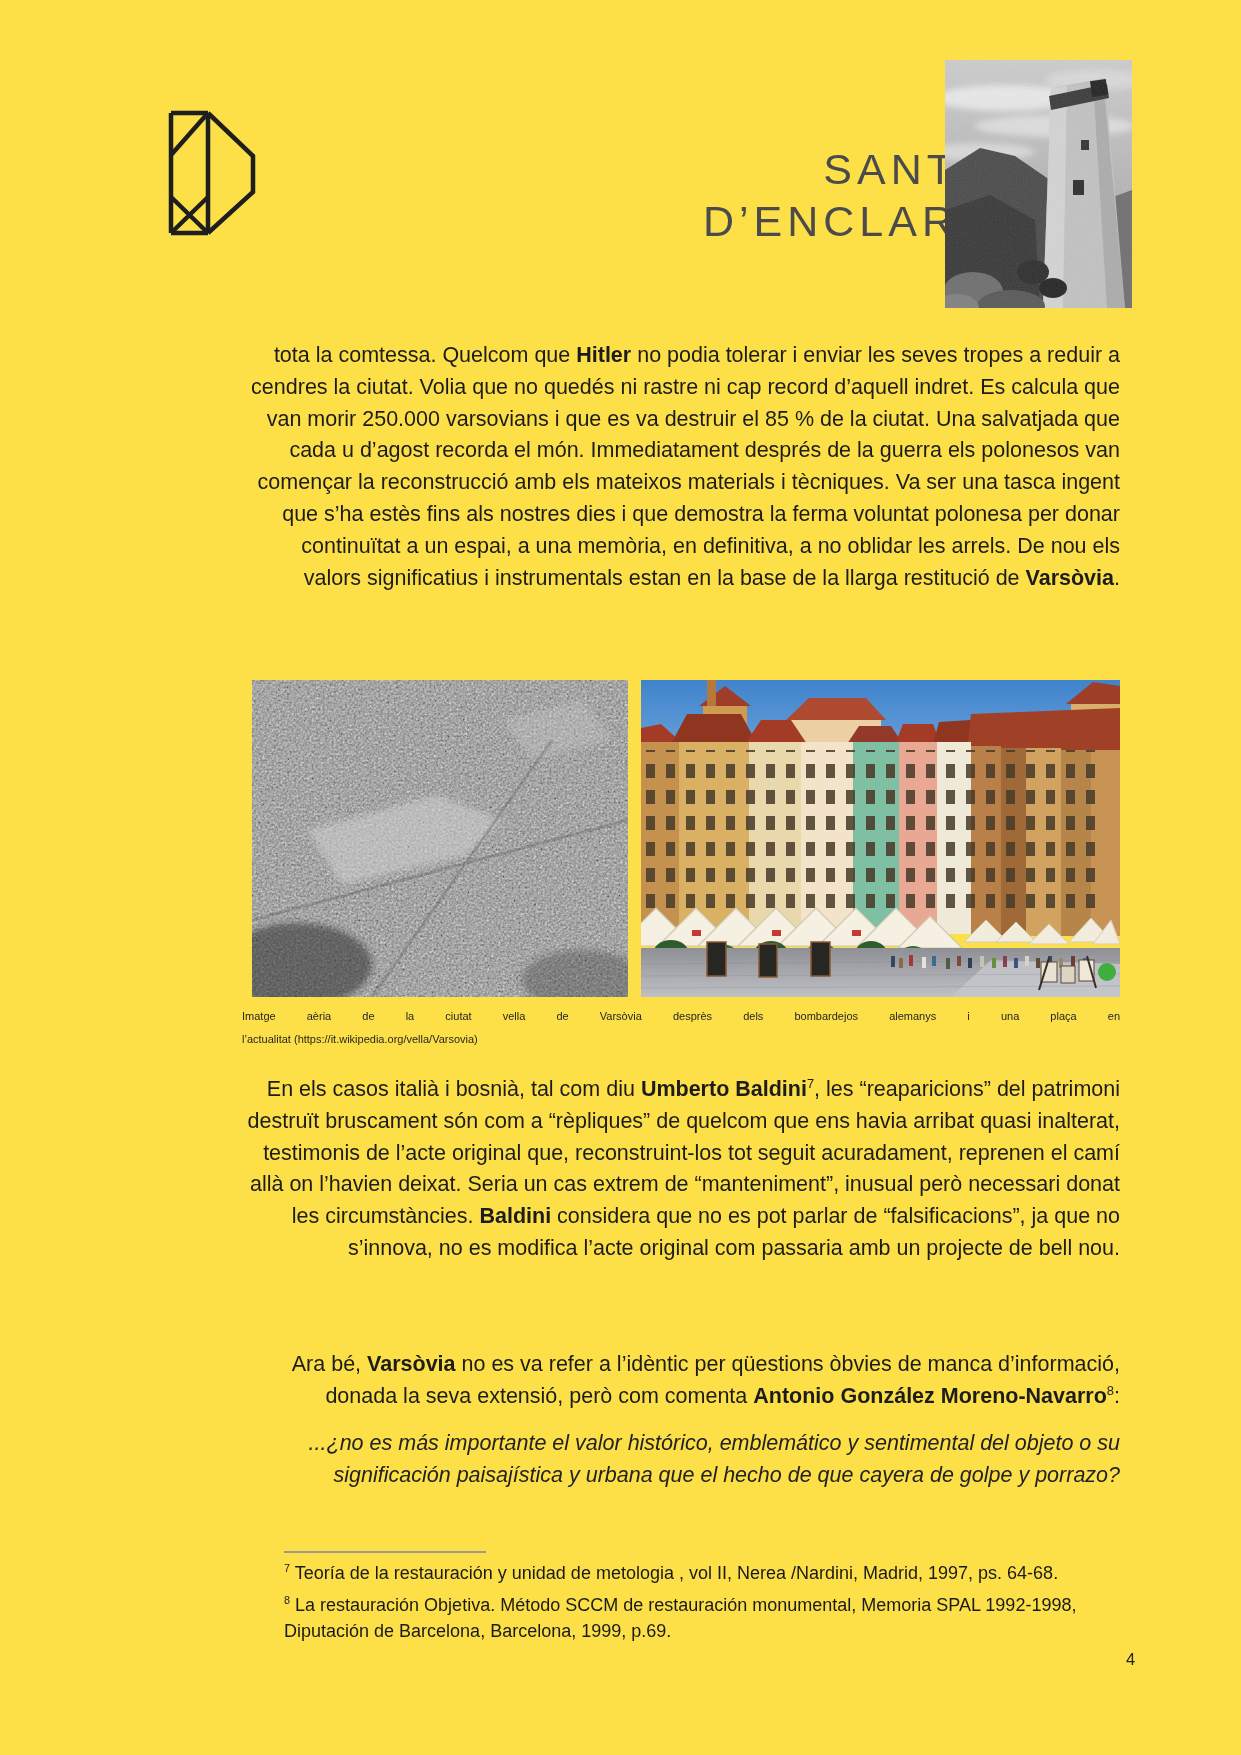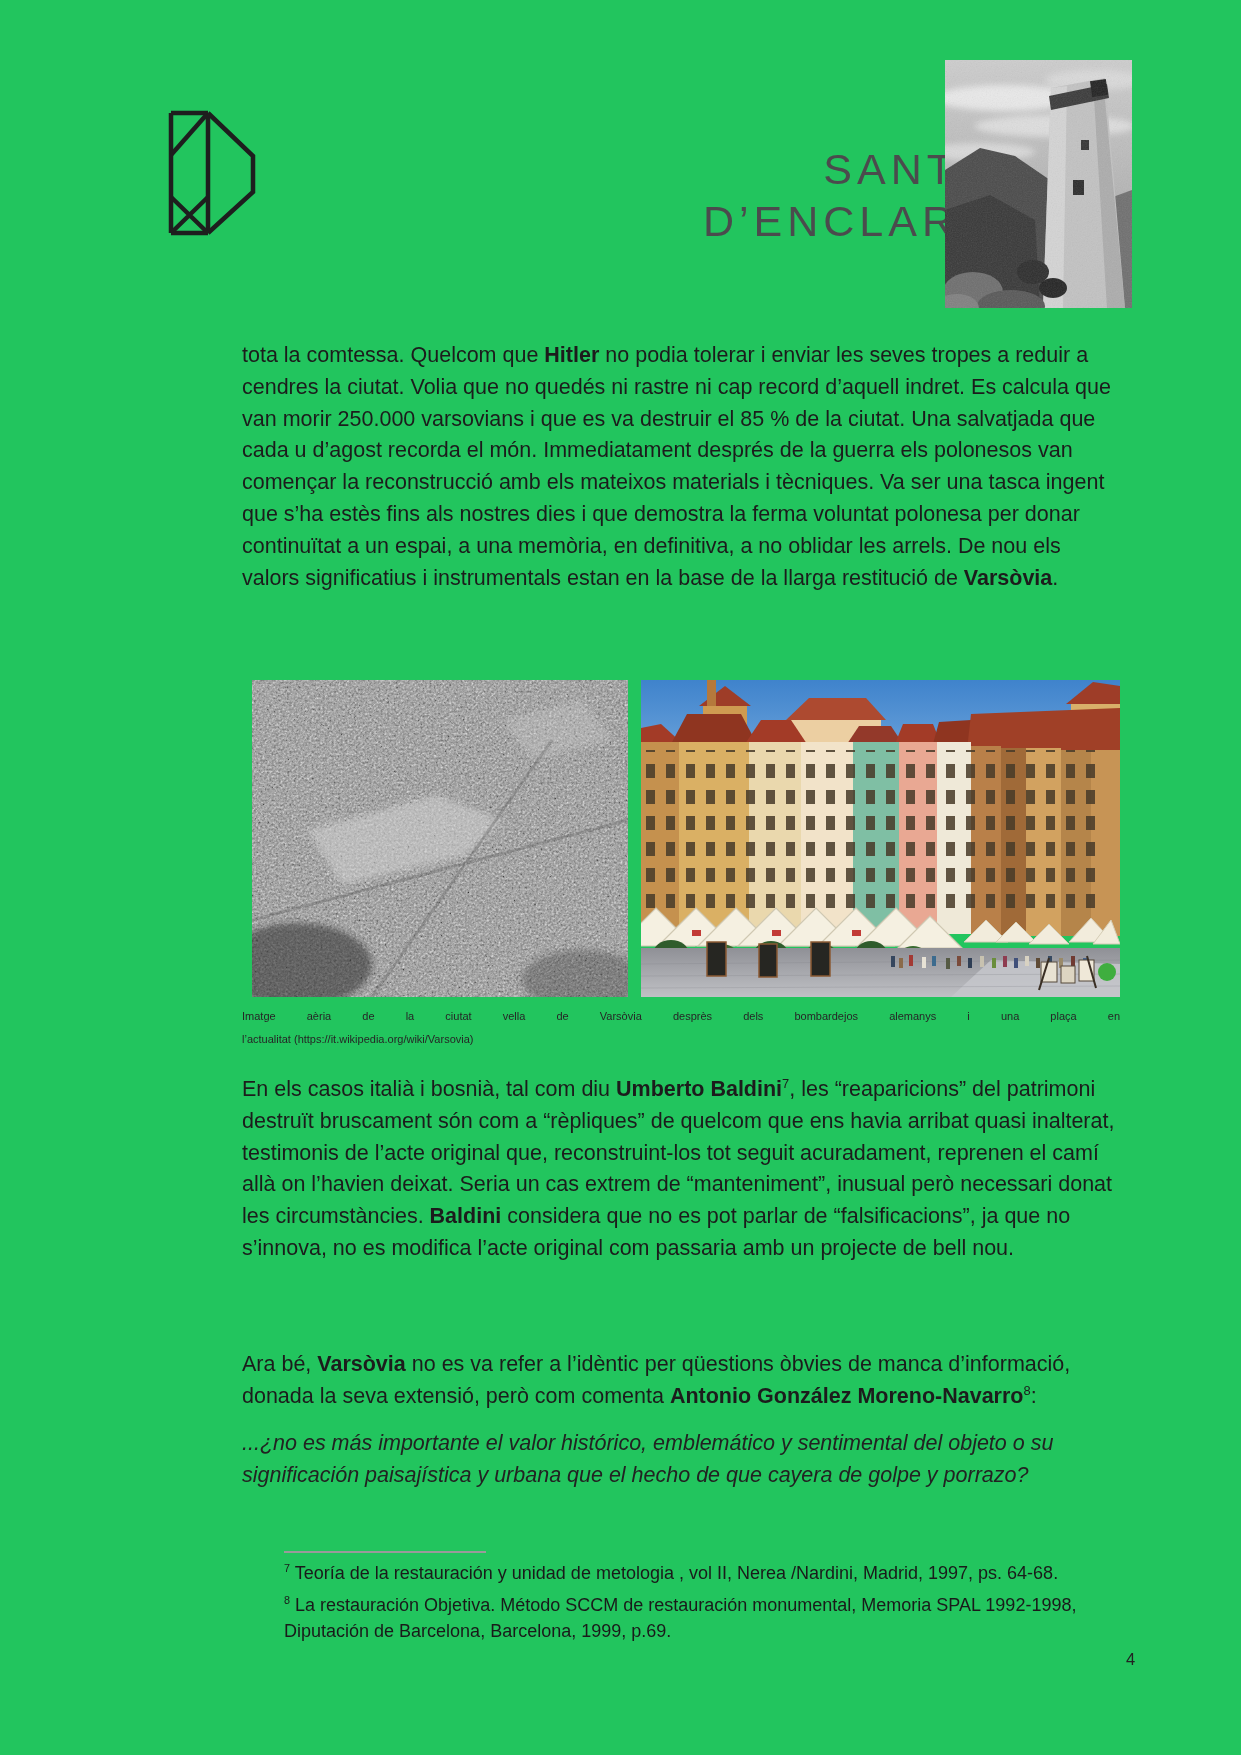--- a/index.html
+++ b/index.html
@@ -1,24 +1,24 @@
 <!DOCTYPE html>
 <html><head>
 <meta charset="utf-8">
 <style>
   html,body{margin:0;padding:0;background:#e8e8e8;}
-  #page{position:relative;width:1241px;height:1755px;background:#22c55e;margin:0 auto;
+  #page{position:relative;width:1241px;height:1755px;background:#fde047;margin:0 auto;
         font-family:"Liberation Sans",sans-serif;overflow:hidden;}
   .abs{position:absolute;}
   .logo{left:168px;top:110px;width:88px;height:126px;}
   .title{top:143px;right:283px;text-align:right;font-size:43px;line-height:52px;
          letter-spacing:5px;color:#4b4b4d;font-weight:400;z-index:1;white-space:nowrap;}
   .tower{left:945px;top:60px;width:187px;height:248px;z-index:3;}
   .tower svg,.photo svg,.logo svg{display:block;width:100%;height:100%;}
-  .body-text{font-size:21.5px;line-height:31.8px;color:#1c1c1c;width:878px;left:242px;}
+  .body-text{font-size:21.5px;line-height:31.8px;color:#1c1c1c;width:878px;left:242px;text-align:right;}
   .p1{top:340px;}
   .p2{top:1074px;}
   .p3{top:1314px;margin-top:35px;}
   .quote{top:1428px;font-style:italic;color:#222;}
   .b{font-weight:700;}
   sup{font-size:60%;line-height:0;font-weight:400;vertical-align:super;}
   .photo{top:680px;height:317px;overflow:hidden;}
   .ruins{left:252px;width:376px;}
   .plaza{left:641px;width:479px;}
   .caption{left:242px;top:1005px;width:878px;height:40px;overflow:hidden;
@@ -258,21 +258,21 @@
         <rect x="438" y="280" width="15" height="21" fill="#efe8d8" stroke="#55483a" stroke-width="1"></rect>
         <line x1="398" y1="310" x2="408" y2="278" stroke="#3a2f24" stroke-width="2"></line>
         <line x1="455" y1="308" x2="446" y2="276" stroke="#3a2f24" stroke-width="2"></line>
       </g>
       <circle cx="466" cy="292" r="9" fill="#3fae3f"></circle>
     </svg>
   </div>
 
   <div class="abs caption">
     <div class="j">Imatge aèria de la ciutat vella de Varsòvia desprès dels bombardejos alemanys i una plaça en</div>
-    <div>l’actualitat (https://it.wikipedia.org/wiki/Varsovia)</div>
+    <div>l’actualitat (https://it.wikipedia.org/vella/Varsovia)</div>
   </div>
 
   <div class="abs body-text p2"><span>En els casos italià i bosnià, tal com diu </span><span class="b">Umberto Baldini</span><sup>7</sup><span>, les “reaparicions” del patrimoni destruït bruscament són com a “rèpliques” de quelcom que ens havia arribat quasi inalterat, testimonis de l’acte original que, reconstruint-los tot seguit acuradament, reprenen el camí allà on l’havien deixat. Seria un cas extrem de “manteniment”, inusual però necessari donat les circumstàncies. </span><span class="b">Baldini</span><span> considera que no es pot parlar de “falsificacions”, ja que no s’innova, no es modifica l’acte original com passaria amb un projecte de bell nou.</span></div>
 
   <div class="abs body-text p3"><span>Ara bé, </span><span class="b">Varsòvia</span><span> no es va refer a l’idèntic per qüestions òbvies de manca d’informació, donada la seva extensió, però com comenta </span><span class="b">Antonio González Moreno-Navarro</span><sup>8</sup><span>:</span></div>
 
   <div class="abs body-text quote"><span>...¿no es más importante el valor histórico, emblemático y sentimental del objeto o su significación paisajística y urbana que el hecho de que cayera de golpe y porrazo?</span></div>
 
   <div class="abs rule"></div>
 

